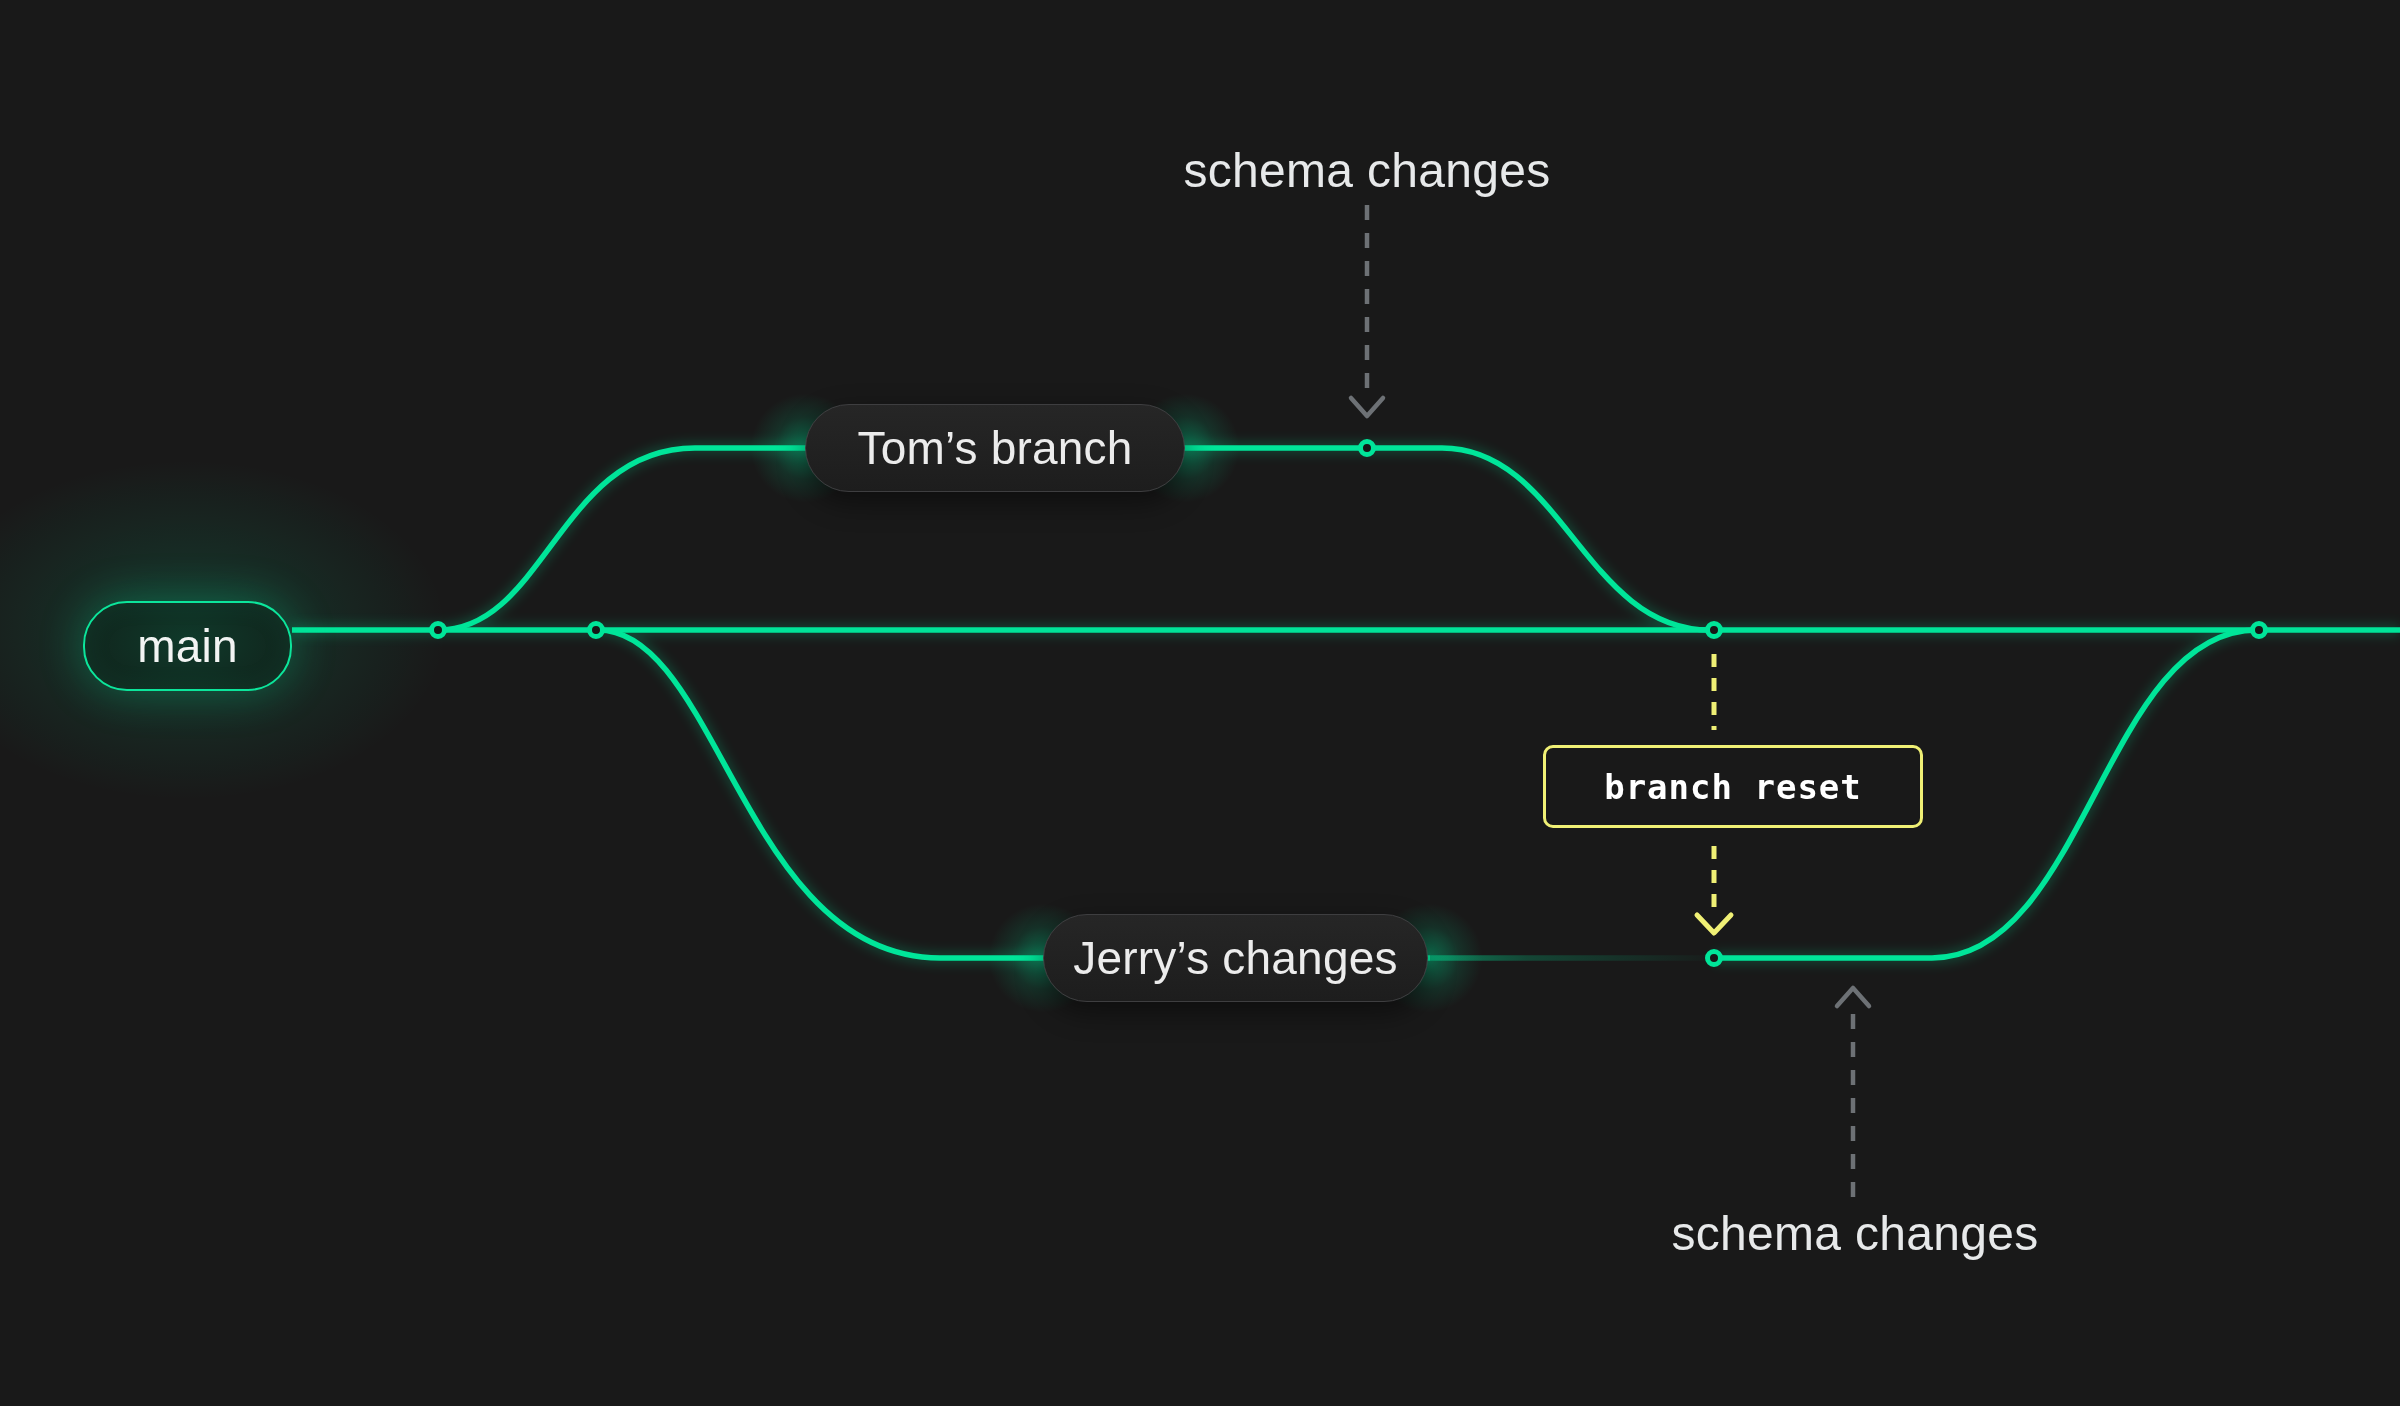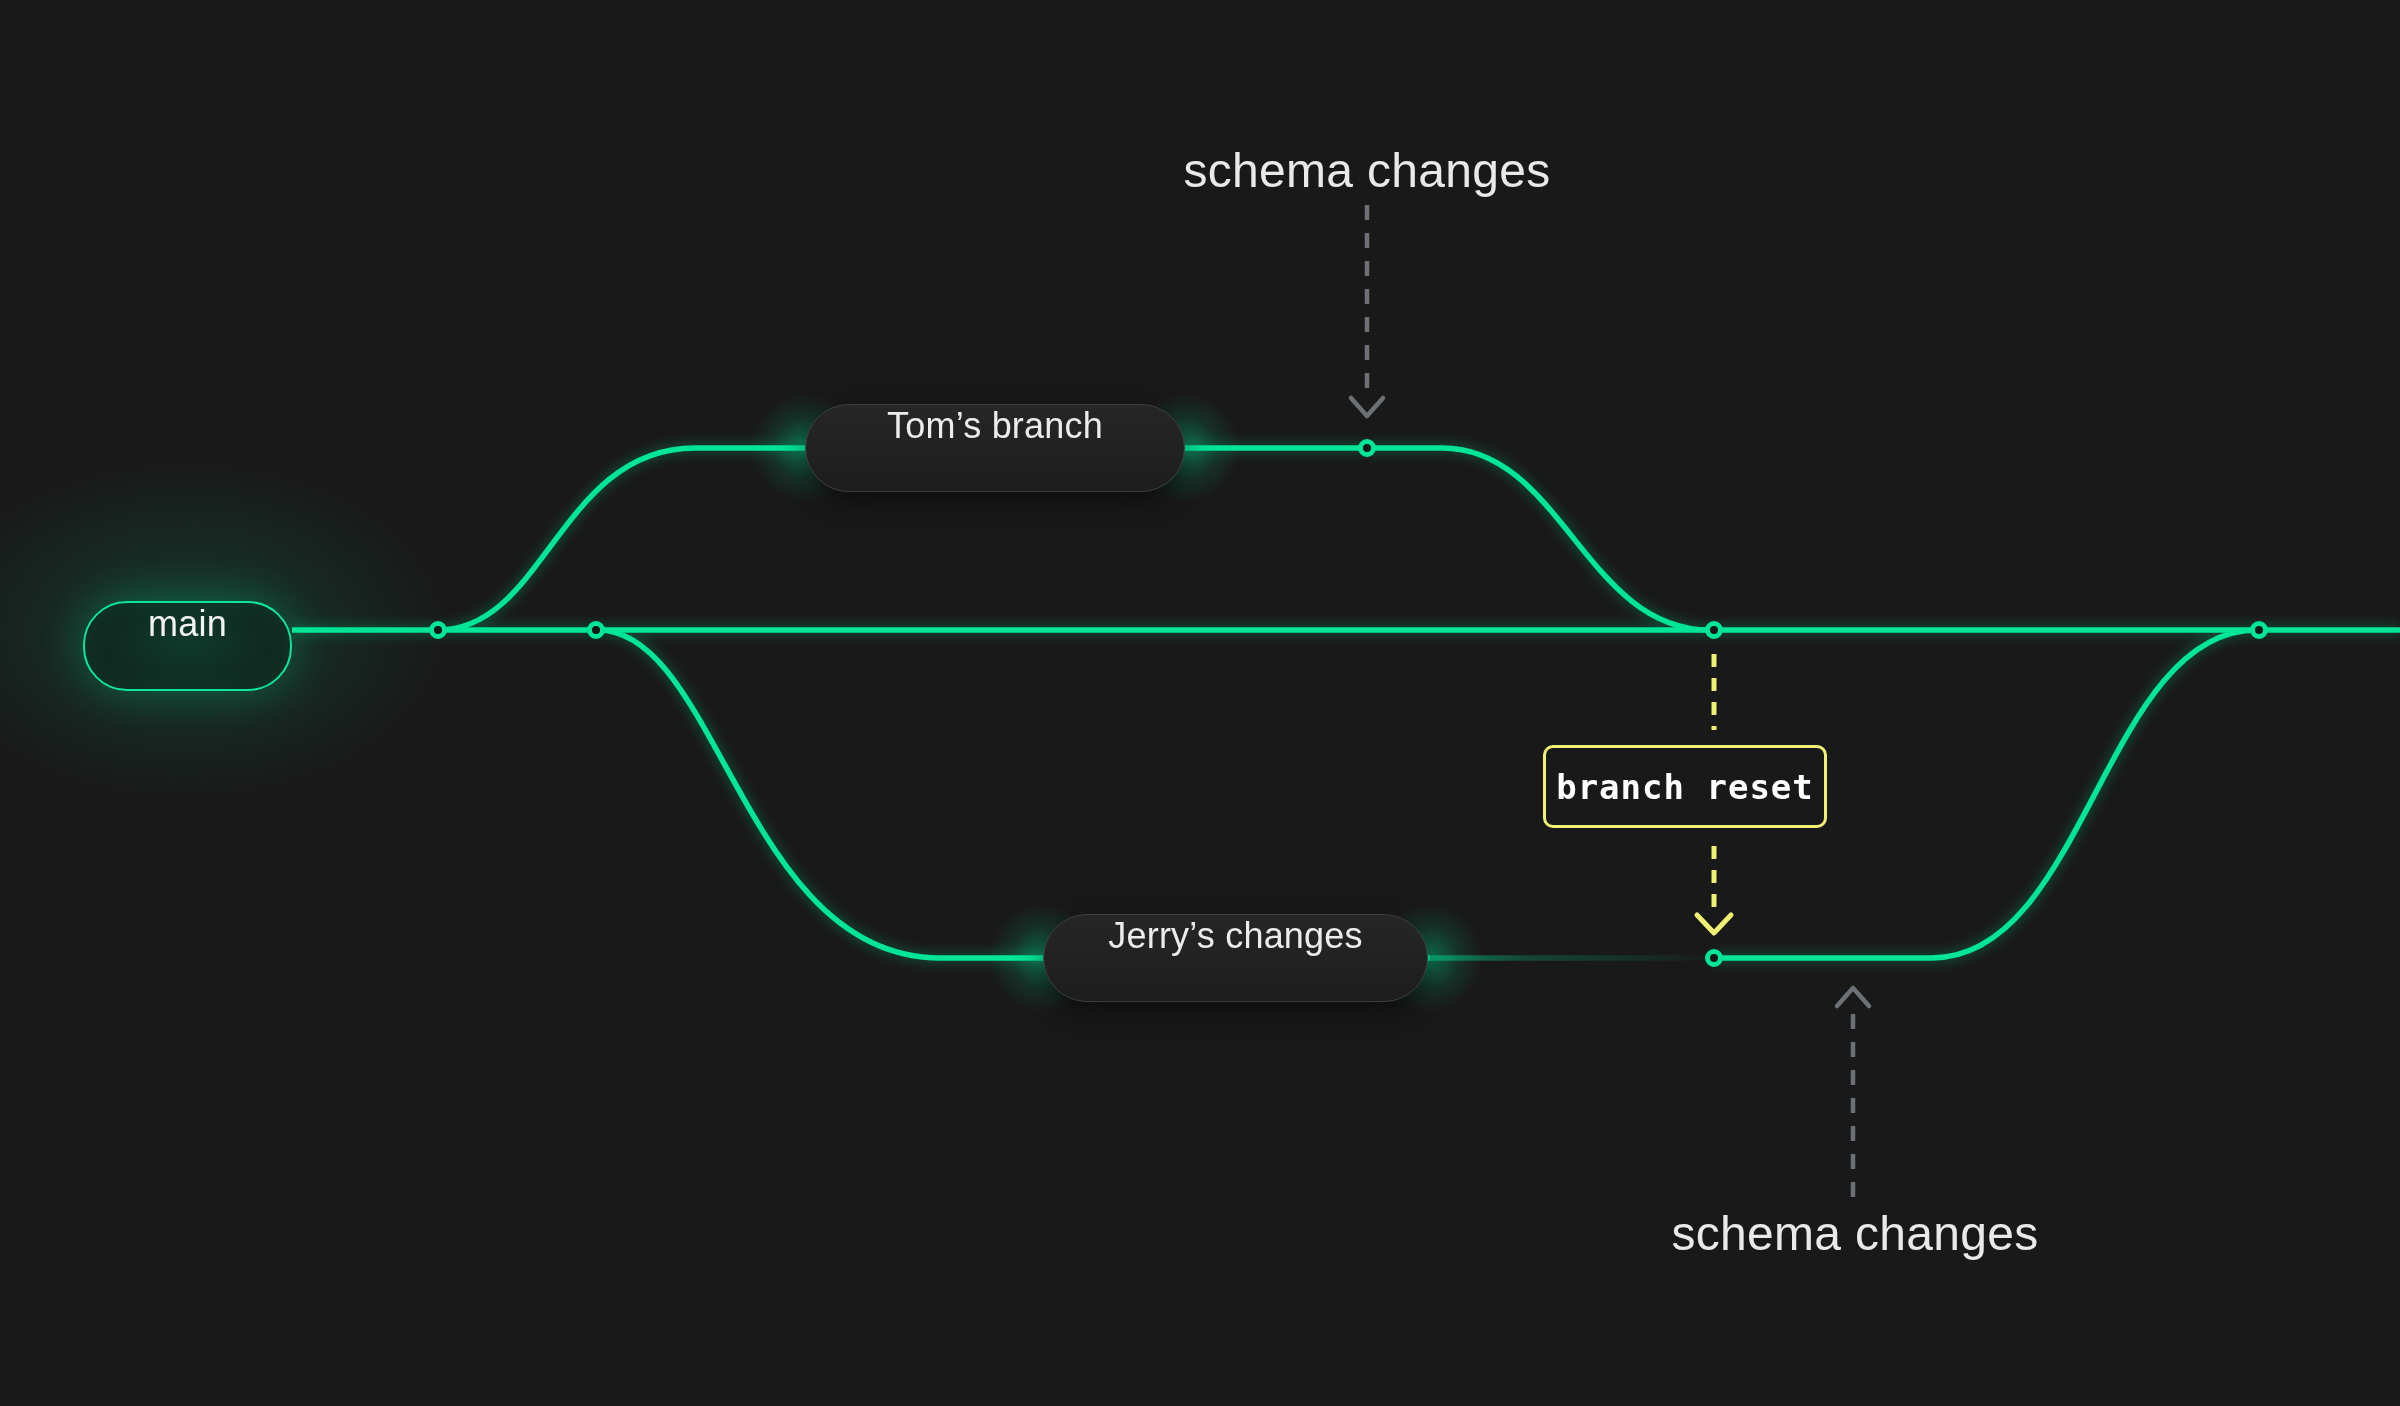--- a/index.html
+++ b/index.html
@@ -14,23 +14,23 @@
   .glow.junction{
     width:110px;height:110px;
     background:radial-gradient(circle,rgba(0,229,153,.45) 0%,rgba(0,229,153,.12) 40%,rgba(0,229,153,0) 70%);
   }
   .glow.ambient{
     width:520px;height:340px;border-radius:50%;
     background:radial-gradient(closest-side,rgba(0,229,153,.16),rgba(0,229,153,0));
   }
   
   .pill{
-    position:absolute;display:flex;justify-content:center;
+    position:absolute;display:flex;align-items:center;justify-content:center;
     border-radius:44px;box-sizing:border-box;
-    font-size:36px;color:#ececec;letter-spacing:.2px;white-space:nowrap;
+    font-size:46px;color:#ececec;letter-spacing:.2px;white-space:nowrap;
   }
   .pill.neutral{
     background:linear-gradient(180deg,#262626 0%,#1d1d1d 100%);
     border:1.5px solid #3e3e40;
     box-shadow:0 10px 28px rgba(0,0,0,.45);
   }
   .pill.main{
     background:radial-gradient(120% 170% at 50% 45%,rgba(0,229,153,.17) 0%,rgba(0,229,153,.04) 55%,rgba(0,0,0,0) 75%),#121714;
     border:2px solid #0ce59b;
     box-shadow:0 0 46px rgba(0,229,153,.30), inset 0 0 26px rgba(0,229,153,.10);
@@ -119,21 +119,21 @@
   </div>
 
   <div class="pill neutral" style="left:805px;top:404px;width:380px;height:88px;">
     <span>Tom’s branch</span>
   </div>
 
   <div class="pill neutral" style="left:1043px;top:914px;width:385px;height:88px;">
     <span>Jerry’s changes</span>
   </div>
 
-  <div class="reset-box" style="left:1543px;top:745px;width:284px;height:83px;">
+  <div class="reset-box" style="left:1543px;top:745px;width:380px;height:83px;">
     <span>branch reset</span>
   </div>
 
   <div class="annotation" style="left:1157px;top:143px;">schema changes</div>
 
   <div class="annotation" style="left:1645px;top:1206px;">schema changes</div>
 
 </div>
 
 </body></html>

